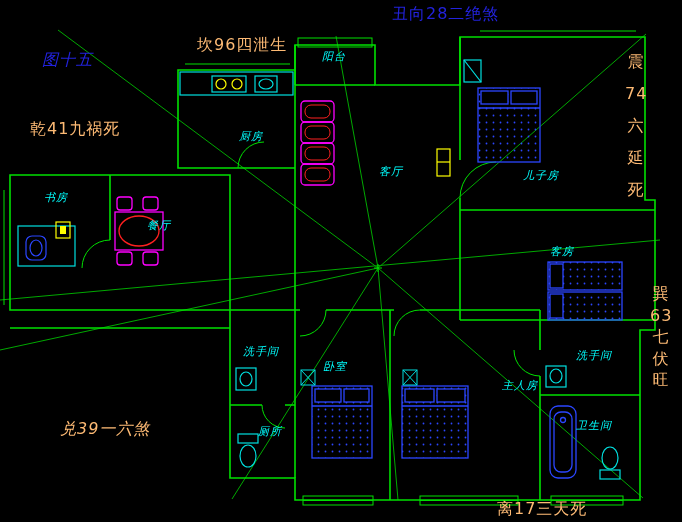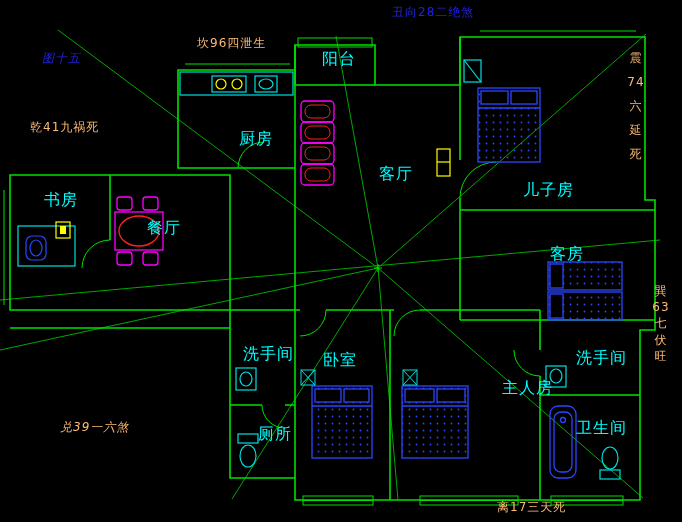--- a/index.html
+++ b/index.html
@@ -4,22 +4,22 @@
 <style>
   html,body{margin:0;padding:0;background:#000;}
   .stage{
     position:relative;width:682px;height:522px;background:#000;
     overflow:hidden;font-family:"DejaVu Sans",sans-serif;
   }
   .stage svg{position:absolute;left:0;top:0;}
   .lbl{position:absolute;white-space:nowrap;pointer-events:none;}
   .lbl.cyan{color:#fdba74;}
   .lbl.blue{color:#2222dd;}
-  .big{font-size:12px;letter-spacing:1px;}
-  .room{font-size:16px;letter-spacing:1px;color:#00ffff;}
+  .big{font-size:16px;letter-spacing:1px;}
+  .room{font-size:11px;letter-spacing:1px;color:#00ffff;font-style:italic;}
   .vlabel{white-space:pre-line;text-align:center;width:22px;}
   .vl-wide{line-height:2.0;}
   .vl-tight{line-height:1.35;}
 </style>
 </head>
 <body>
 
 <div class="stage">
 
   <svg width="682" height="522" viewBox="0 0 682 522">
@@ -206,22 +206,22 @@
 伏
 旺</div>
   <div class="lbl cyan big" style="left:60px;top:419px;font-style:italic;">兑39一六煞</div>
   <div class="lbl cyan big" style="left:497px;top:499px;">离17三天死</div>
 
   <div class="lbl room" style="left:322px;top:49px;">阳台</div>
   <div class="lbl room" style="left:227px;top:129px;margin-left:12px;">厨房</div>
   <div class="lbl room" style="left:379px;top:164px;">客厅</div>
   <div class="lbl room" style="left:44px;top:190px;">书房</div>
   <div class="lbl room" style="left:147px;top:218px;">餐厅</div>
-  <div class="lbl room" style="left:523px;top:168px;margin-top:12px;">儿子房</div>
+  <div class="lbl room" style="left:523px;top:168px;">儿子房</div>
   <div class="lbl room" style="left:550px;top:244px;">客房</div>
   <div class="lbl room" style="left:243px;top:344px;">洗手间</div>
-  <div class="lbl room" style="left:323px;top:350px;">卧室</div>
+  <div class="lbl room" style="left:323px;top:359px;">卧室</div>
   <div class="lbl room" style="left:258px;top:424px;">厕所</div>
   <div class="lbl room" style="left:502px;top:378px;">主人房</div>
   <div class="lbl room" style="left:576px;top:348px;">洗手间</div>
   <div class="lbl room" style="left:576px;top:418px;">卫生间</div>
 
 </div>
 
 </body></html>

